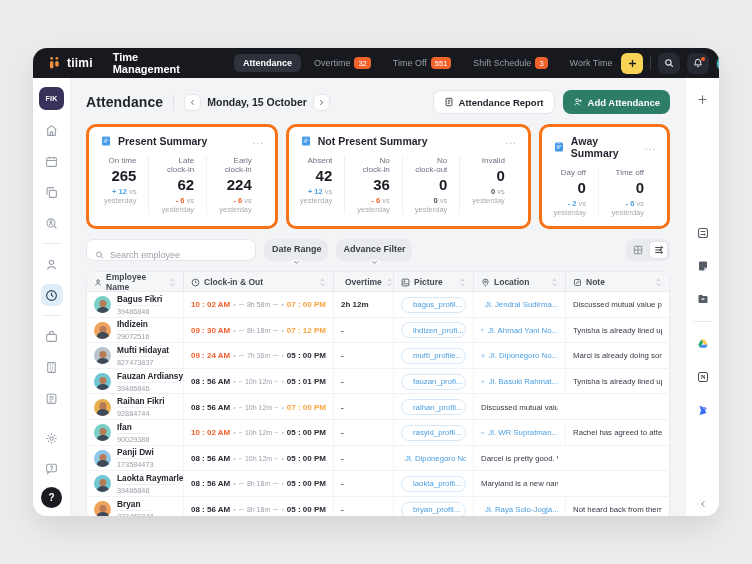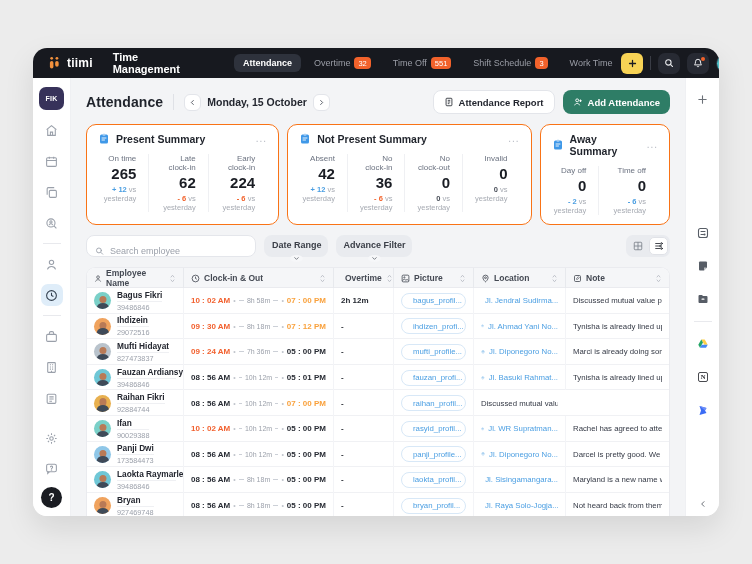--- a/index.html
+++ b/index.html
@@ -53,21 +53,21 @@
   .hdr-sep { width:1px; height:16px; background:#dfe1e6; }
   .date-nav { display:flex; align-items:center; gap:6px; }
   .chev-btn { width:17px; height:17px; background:#fff; border:1px solid #e3e5ea; border-radius:6px; display:flex; align-items:center; justify-content:center; color:#4a4f59; cursor:pointer; }
   .date-label { font-size:10.5px; font-weight:bold; color:#23262f; }
   .hdr-actions { margin-left:auto; display:flex; gap:8px; }
   .btn-outline { display:flex; align-items:center; gap:5px; background:#fff; border:1px solid #e3e5ea; border-radius:8px; height:24px; padding:0 10px; font-size:9.5px; font-weight:bold; color:#23262f; cursor:pointer; }
   .btn-green { display:flex; align-items:center; gap:5px; background:#2e7d66; border:none; border-radius:8px; height:24px; padding:0 10px; font-size:9.5px; font-weight:bold; color:#fff; cursor:pointer; }
 
   
   .cards { display:flex; gap:8px; }
-  .card { background:#fff; border:1px solid #f97316; border-radius:10px; padding:8px 11px 9px; }
+  .card { background:#fff; border:3px solid #f97316; border-radius:10px; padding:8px 11px 9px; }
   .card-hd { display:flex; align-items:center; gap:6px; }
   .card-ic { color:#3f98e8; display:flex; }
   .card-title { font-size:10.5px; font-weight:bold; color:#1f232b; }
   .card-dots { margin-left:auto; color:#b6bac3; font-size:10px; letter-spacing:1px; cursor:pointer; line-height:4px; }
   .stats { display:flex; margin-top:9px;text-align:right; }
   .stat { padding-right:12px; }
   .stat + .stat { border-left:1px solid #eff0f3; padding-left:12px; }
   .stat-label { font-size:8px; color:#6b7280; }
   .stat-value { font-size:15px; font-weight:bold; color:#1a1d24; margin-top:2px; }
   .stat-delta { font-size:7.5px; margin-top:3px; color:#a7abb3; }
@@ -806,30 +806,20 @@
                 <span class="cdash"></span>
                 <span class="cdur">10h 12m</span>
                 <span class="cdash"></span>
                 <span class="cdot">•</span>
                 <span class="time" data-state="ok">05 : 00 PM</span>
               </div>
               <div class="td">
                 <span class="ot">-</span>
               </div>
               <div class="td">
-                <span class="pic-pill">
-                  <svg width="8" height="8" viewBox="0 0 24 24" fill="none" stroke="currentColor" stroke-width="2.2">
-                    <rect x="3" y="3" width="18" height="18" rx="3"></rect>
-                    <circle cx="9" cy="9" r="1.6"></circle>
-                    <path d="M4 18l5-5 4 4 3-3 4 4"></path>
-                  </svg>
-                  <span>panji_profile...</span>
-                </span>
-              </div>
-              <div class="td">
                 <span class="loc">
                   <svg width="8" height="8" viewBox="0 0 24 24" fill="none" stroke="currentColor" stroke-width="2.2">
                     <path d="M12 21s-7-6-7-11a7 7 0 0114 0c0 5-7 11-7 11z"></path>
                     <circle cx="12" cy="10" r="2.4"></circle>
                   </svg>
                   <span>Jl. Diponegoro No...</span>
                 </span>
               </div>
               <div class="td">
                 <span class="note-text">Darcel is pretty good. We should...</span>
@@ -860,29 +850,20 @@
                 <span class="pic-pill">
                   <svg width="8" height="8" viewBox="0 0 24 24" fill="none" stroke="currentColor" stroke-width="2.2">
                     <rect x="3" y="3" width="18" height="18" rx="3"></rect>
                     <circle cx="9" cy="9" r="1.6"></circle>
                     <path d="M4 18l5-5 4 4 3-3 4 4"></path>
                   </svg>
                   <span>laokta_profil...</span>
                 </span>
               </div>
               <div class="td">
-                <span class="loc">
-                  <svg width="8" height="8" viewBox="0 0 24 24" fill="none" stroke="currentColor" stroke-width="2.2">
-                    <path d="M12 21s-7-6-7-11a7 7 0 0114 0c0 5-7 11-7 11z"></path>
-                    <circle cx="12" cy="10" r="2.4"></circle>
-                  </svg>
-                  <span>Jl. Sisingamangara...</span>
-                </span>
-              </div>
-              <div class="td">
                 <span class="note-text">Maryland is a new name we ide...</span>
               </div>
             </div>
 
             <div class="tgrid trow">
               <div class="td emp">
                 <div class="avatar face" style="background: rgb(240, 163, 94);"></div>
                 <div class="emp-stack">
                   <div class="emp-name">Bryan</div>
                   <div class="emp-id">927469748</div>

